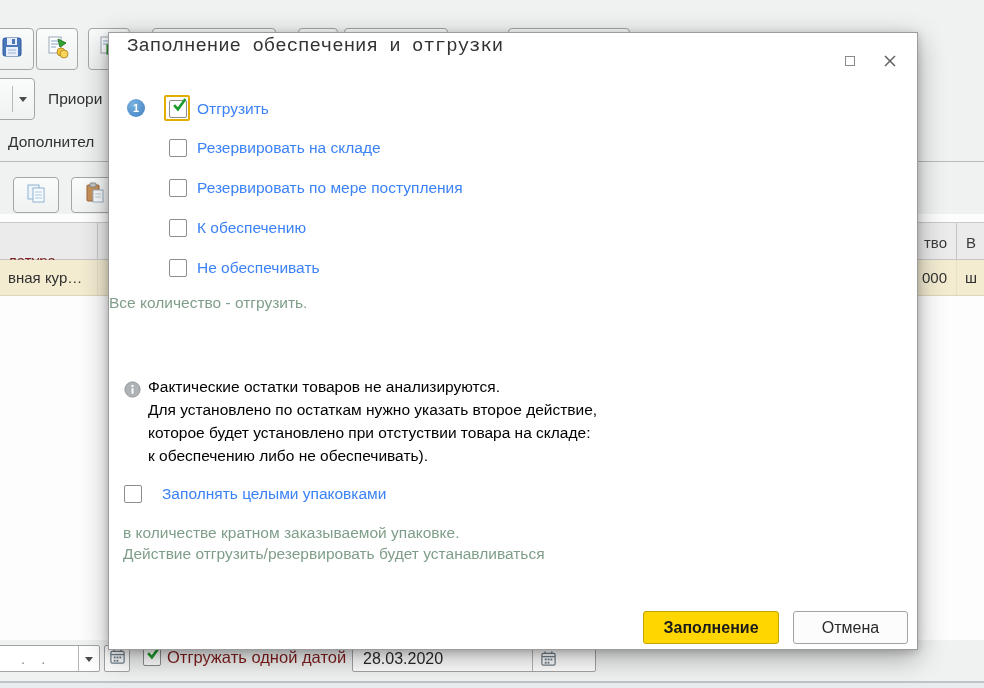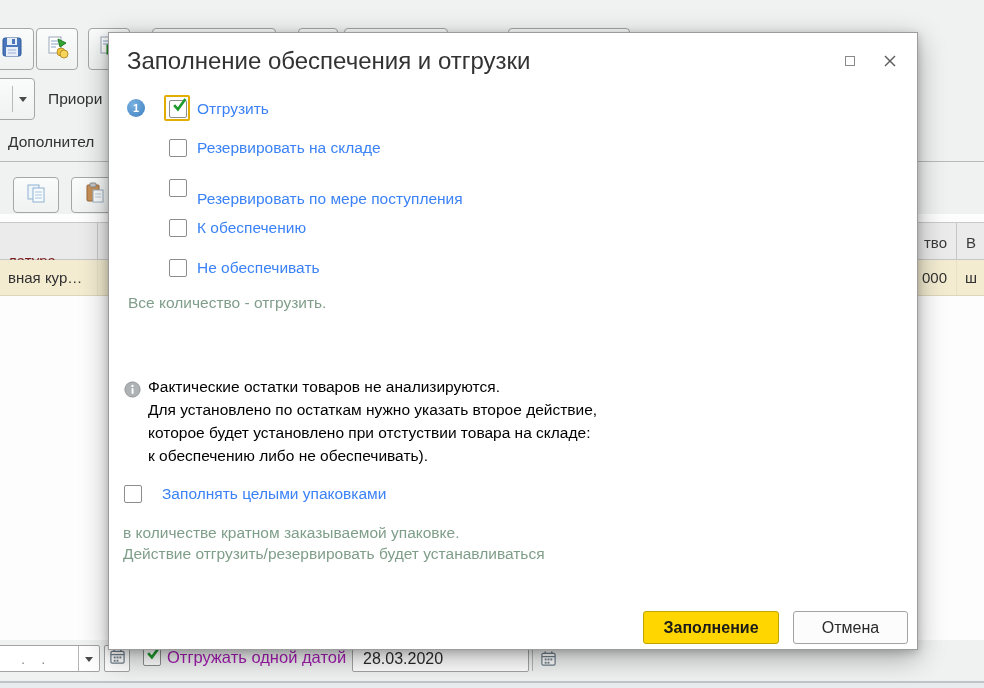--- a/index.html
+++ b/index.html
@@ -24,21 +24,21 @@
       border-radius:2px;box-sizing:border-box;}
   .cb svg{display:none;position:absolute;left:2px;top:-3px;overflow:visible;}
   .cb.on svg{display:block;}
   
   .focusring{position:absolute;width:26px;height:26px;border:2px solid #e3ac00;
       border-radius:2px;box-sizing:border-box;}
   
   .dialog{position:absolute;left:108px;top:32px;width:810px;height:618px;background:#fff;
       border:1px solid #9c9c9c;box-sizing:border-box;
       box-shadow:0 8px 26px rgba(0,0,0,.32), 0 2px 8px rgba(0,0,0,.18);z-index:5;}
-  .dtitle{position:absolute;left:18px;top:14px;font-size:24px;color:#333;}
+  .dtitle{position:absolute;left:18px;top:2px;font-size:19px;color:#333;font-family:Liberation Mono, monospace;}
   .stepbadge{position:absolute;left:18px;top:66px;width:18px;height:18px;border-radius:50%;
       background:radial-gradient(circle at 35% 30%,#7ab2e0,#3e7fc0);color:#fff;
       font-size:11px;font-weight:bold;display:flex;align-items:center;justify-content:center;}
   .optlbl{position:absolute;font-size:15.5px;color:#3b82f6;line-height:20px;white-space:nowrap;}
   .hint{position:absolute;font-size:15.5px;color:#7f9e89;line-height:21px;white-space:nowrap;}
   .infotext{position:absolute;left:39px;top:342px;font-size:15.5px;color:#000000;
       line-height:23px;white-space:nowrap;}
   .btn-fill{position:absolute;left:534px;top:578px;width:136px;height:33px;background:#ffd600;
       border:1px solid #c2a400;border-radius:3px;box-sizing:border-box;font-weight:bold;
       font-size:16px;color:#1a1a1a;display:flex;align-items:center;justify-content:center;cursor:pointer;}
@@ -169,22 +169,22 @@
           <rect class="caldot" x="5" y="12.5" width="2" height="2"></rect>
           <rect class="caldot" x="8" y="12.5" width="2" height="2"></rect>
         </svg>
     </span>
   </div>
   <div class="cb on" style="left:143px;top:648px;">
     <svg width="15" height="13" viewBox="0 0 14 12">
         <path d="M2 6.5 L5.5 10.5 L12.5 0.8" stroke="#1d9b2c" stroke-width="2.4" fill="none"></path>
       </svg>
   </div>
-  <div class="lbl" style="left:167px;top:648px;font-size:16.5px;color:#a21caf;">Отгружать одной датой</div>
-  <div class="field" style="left:352px;width:177px;">
+  <div class="lbl" style="left:167px;top:648px;font-size:16.5px;color:#7f1d1d;">Отгружать одной датой</div>
+  <div class="field" style="left:352px;width:244px;">
     <span style="position:absolute;left:10px;top:4px;font-size:16px;color:#2b2b2b;">28.03.2020</span>
     <div style="position:absolute;left:179px;top:0;bottom:0;width:1px;background:#b5b5b5;"></div>
     <span style="position:absolute;left:187px;top:4px;">
       <svg width="17" height="17" viewBox="0 0 18 18">
           <rect x="2" y="3.5" width="14" height="12.5" rx="1.5" fill="#fdfdfd" stroke="#6f7e8a" stroke-width="1.3"></rect>
           <line x1="2" y1="7" x2="16" y2="7" stroke="#6f7e8a" stroke-width="1.3"></line>
           <line x1="5.5" y1="1.5" x2="5.5" y2="4" stroke="#6f7e8a" stroke-width="1.5"></line>
           <line x1="12.5" y1="1.5" x2="12.5" y2="4" stroke="#6f7e8a" stroke-width="1.5"></line>
           <rect class="caldot" x="5" y="9" width="2" height="2"></rect>
           <rect class="caldot" x="8" y="9" width="2" height="2"></rect>
@@ -223,33 +223,33 @@
     <div class="optlbl" style="left:88px;top:66px;">Отгрузить</div>
 
     <div class="cb" style="left:60px;top:106px;">
       
     </div>
     <div class="optlbl" style="left:88px;top:105px;">Резервировать на складе</div>
 
     <div class="cb" style="left:60px;top:146px;">
       
     </div>
-    <div class="optlbl" style="left:88px;top:156px;">Резервировать по мере поступления</div>
+    <div class="optlbl" style="left:88px;top:145px;">Резервировать по мере поступления</div>
 
     <div class="cb" style="left:60px;top:186px;">
       
     </div>
     <div class="optlbl" style="left:88px;top:185px;">К обеспечению</div>
 
     <div class="cb" style="left:60px;top:226px;">
       
     </div>
     <div class="optlbl" style="left:88px;top:225px;">Не обеспечивать</div>
 
-    <div class="hint" style="left:19px;top:259px;">Все количество - отгрузить.</div>
+    <div class="hint" style="left:0;top:259px;">Все количество - отгрузить.</div>
 
     <span style="position:absolute;left:15px;top:348px;">
       <svg width="17" height="17" viewBox="0 0 17 17">
           <circle cx="8.5" cy="8.5" r="7.6" fill="#aeb2b5" stroke="#939799"></circle>
           <circle cx="8.5" cy="4.9" r="1.2" fill="#fff"></circle>
           <rect x="7.6" y="7" width="1.9" height="6" rx="0.9" fill="#fff"></rect>
         </svg>
     </span>
     <div class="infotext">
       <div>Фактические остатки товаров не анализируются.</div>

